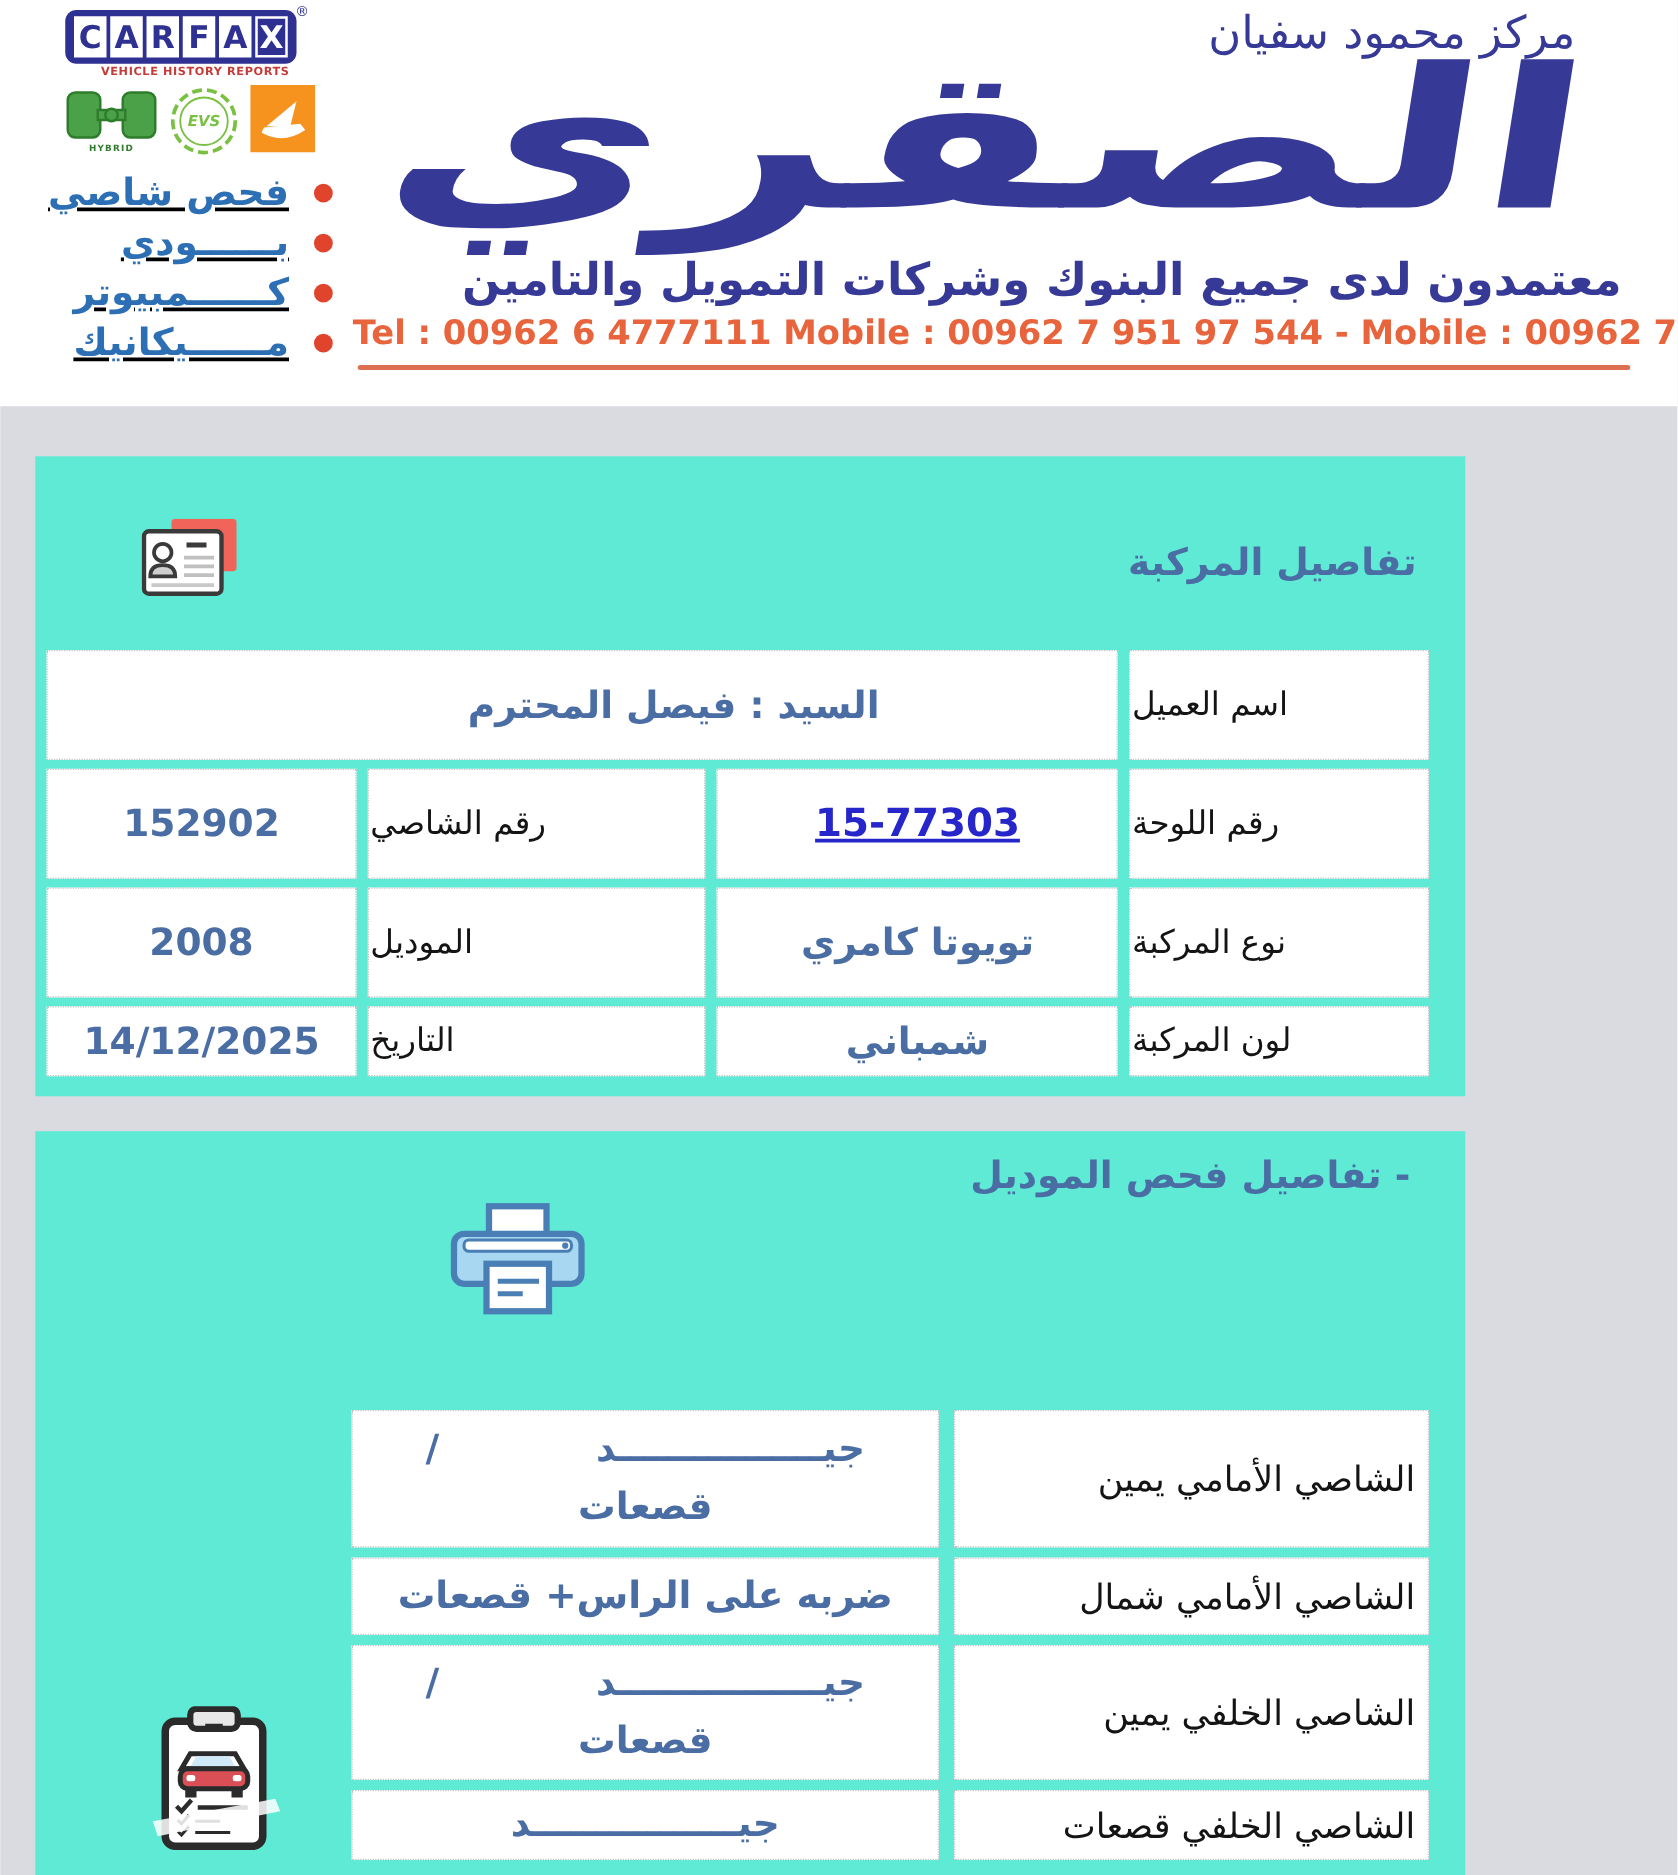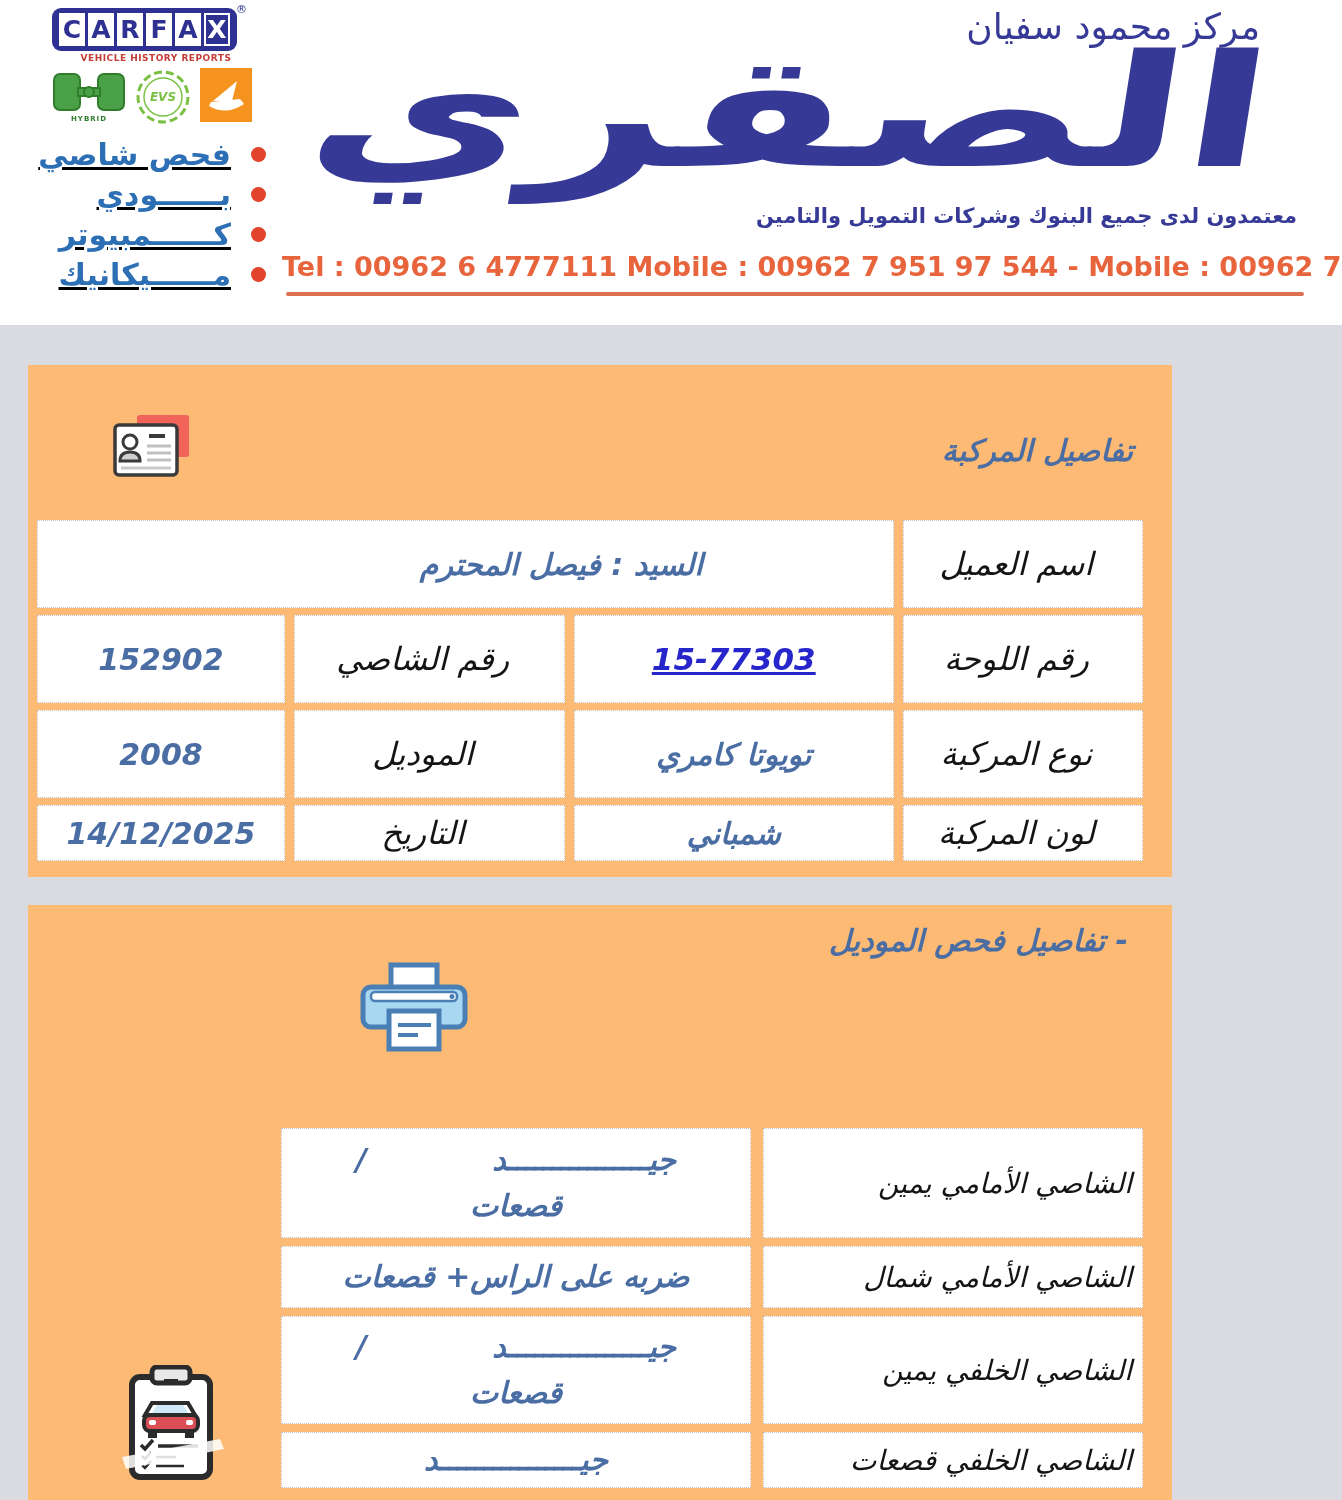--- a/index.html
+++ b/index.html
@@ -31,45 +31,45 @@
   .services { list-style:none; margin:12px 0 0; padding:0; width:214px; direction:rtl; }
   .services li { display:flex; align-items:center; gap:20px; margin-bottom:7px; justify-content:flex-start;text-decoration:underline; }
   .svc-label { font-size:30px; font-weight:bold; color:#2d6fb5; line-height:1.1; white-space:nowrap; }
   .dot { width:15px; height:15px; border-radius:50%; background:#e0442c; flex:none; }
 
   .center-name { position:absolute; top:6px; right:82px; font-size:36px; font-weight:normal; color:#363a96; }
   .big-logo { position:absolute; top:8px; left:272px; width:1036px; height:208px;
     display:flex; align-items:center; justify-content:center;
     font-size:156px; font-weight:bold; color:#363a96;
     transform:skewX(-9deg) scaleX(1.55); }
-  .subtitle { position:absolute; top:204px; right:45px; font-size:21px; font-weight:bold; color:#363a96; }
+  .subtitle { position:absolute; top:204px; right:45px; font-size:36px; font-weight:bold; color:#363a96; }
   .phone-line { position:absolute; top:251px; left:282px; width:1022px; text-align:center;
     font-size:27px; font-weight:600; color:#e8643c; direction:ltr; white-space:nowrap; }
   .orange-rule { position:absolute; top:292px; left:286px; width:1018px; height:4px;
     background:#dd7050; border-radius:2px; }
 
   
   .body-bg { position:absolute; top:325px; left:0; width:1342px; height:1175px; background:#d9dbe1; }
-  .card { position:absolute; left:28px; width:1144px; background:#fdba74;font-style:italic; }
+  .card { position:absolute; left:28px; width:1144px; background:#5eead4; }
   .card1 { top:40px; height:512px; }
   .card2 { top:580px; height:595px; }
 
   .sec-title { position:absolute; margin:0; font-size:30px; font-weight:bold; color:#4a6da4; }
   .t1 { top:68px; right:39px; }
   .t2 { top:18px; right:44px; }
 
   .idcard-icon { position:absolute; left:85px; top:50px; }
   .printer-icon { position:absolute; left:327px; top:56px; }
   .clipboard-icon { position:absolute; left:80px; top:460px; }
 
   table { border-collapse:separate; table-layout:fixed; direction:rtl; }
   td { border:1px dotted #c5c5c5; background:#fff; vertical-align:middle; overflow:hidden; }
 
   .vd { position:absolute; top:148px; right:20px; border-spacing:9px 7px; }
-  .vd .lbl { font-size:32px; color:#141414; text-align:center; padding-right:14px; }
+  .vd .lbl { font-size:26px; color:#141414; text-align:left; padding-right:14px; }
   .vd .val { font-size:30px; font-weight:bold; color:#4a6da4; text-align:center; }
   .vd .customer { text-align:right; padding-right:190px; }
   .vd tr.r { height:88px; }
   .vd tr.r4 { height:56px; }
   .num { direction:ltr; unicode-bidi:embed; }
   .plate-link { color:#2626cb; font-size:31px; font-weight:bold; text-decoration:underline;
     direction:ltr; unicode-bidi:embed; cursor:pointer; }
 
   .insp { position:absolute; top:215px; right:17px; border-spacing:12px 8px; }
   .insp .lbl { font-size:28px; color:#141414; text-align:right; padding-right:10px; }

